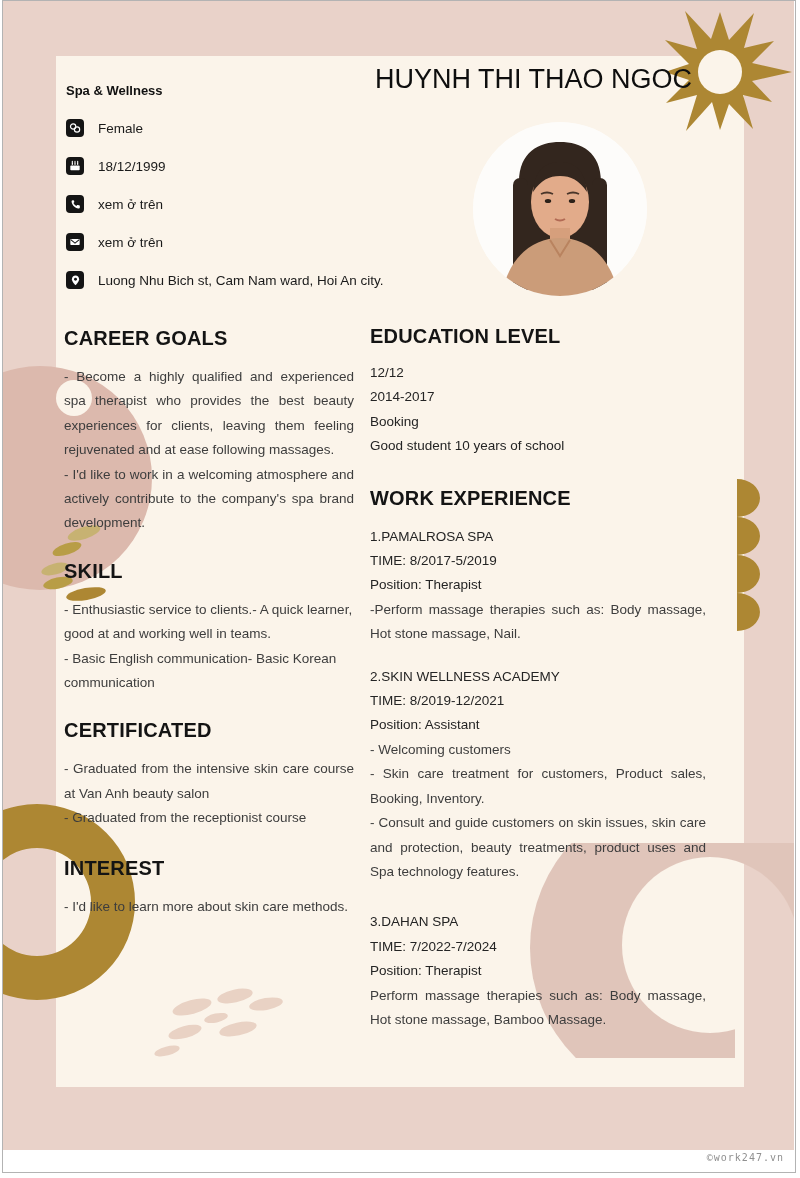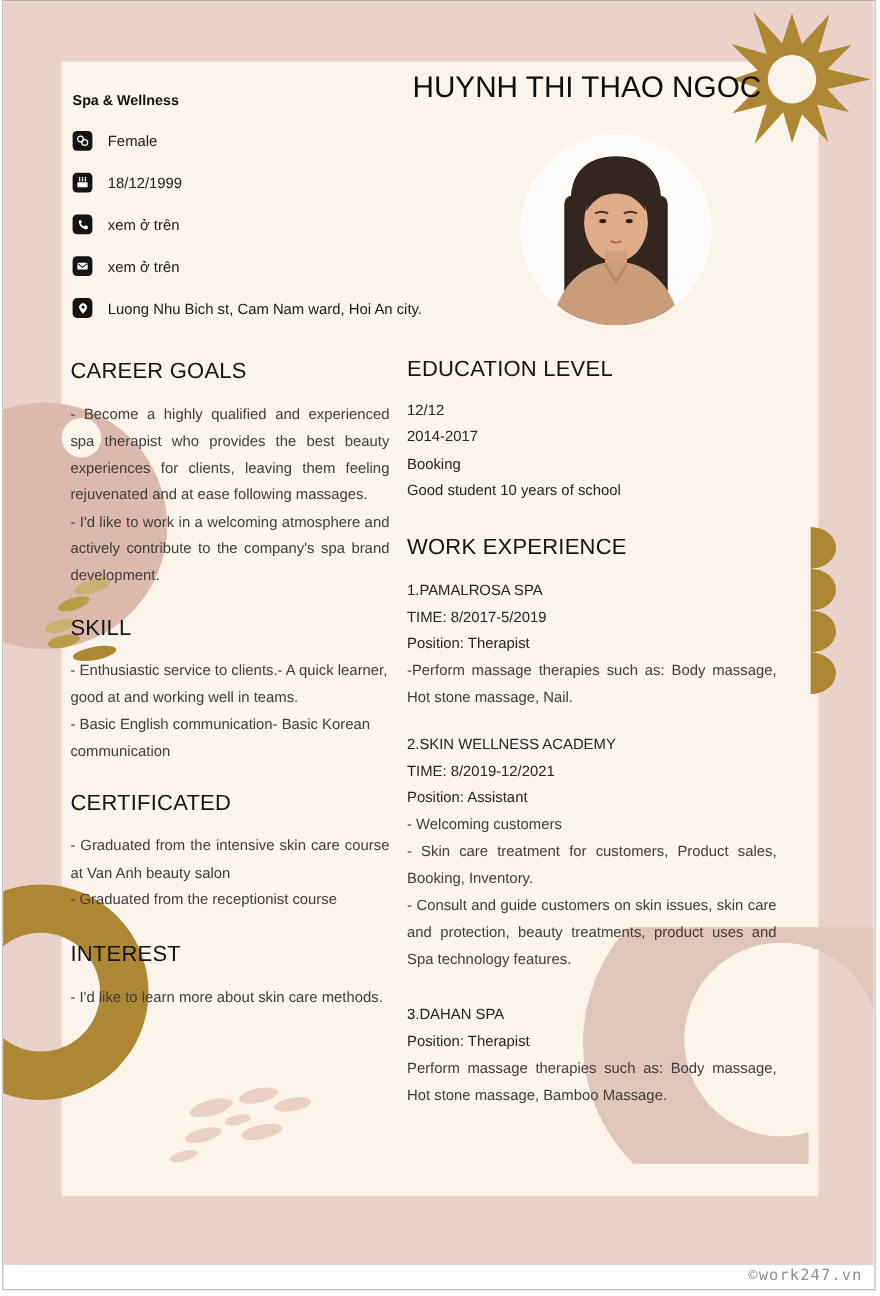--- a/index.html
+++ b/index.html
@@ -40,39 +40,39 @@
   }
   .p-text{font-size:13.5px;color:#1a1a1a;white-space:nowrap;}
   .photo{
     position:absolute;left:473px;top:122px;width:174px;height:174px;
     border-radius:50%;overflow:hidden;background:#fdfcfa;
   }
   .col{position:absolute;}
   .left-col{left:64px;top:325px;width:290px;}
   .right-col{left:370px;top:323px;width:336px;}
   h2{
-    margin:0;font-size:20px;font-weight:400;color:#141414;
+    margin:0;font-size:20px;font-weight:700;color:#141414;
     letter-spacing:0.2px;line-height:26px;
   }
   .h-mb{margin-bottom:14px;}
   .h-mt{margin-top:22px;}
   .h-mt-lg{margin-top:24px;}
   p,.line{
     margin:0;font-size:13.5px;color:var(--body_text,#3d3d3d);line-height:24.4px;
   }
   .just{text-align:justify;}
   .nowrap{white-space:nowrap;}
   .edu-line,.job-head{color:#242424;}
   .job{margin-bottom:18px;}
   .work-h{margin-top:26px;margin-bottom:14px;}
   .edu-h{margin-bottom:12px;}
   .credit{
     position:absolute;top:1152px;right:16px;
     font-family:"DejaVu Sans Mono","Liberation Mono",monospace;
-    font-size:14px;color:#909090;letter-spacing:1px;
+    font-size:10px;color:#909090;letter-spacing:1px;
   }
 </style>
 </head>
 <body>
 
 <div class="sheet"></div>
 <div class="pink-area"></div>
 <div class="card"></div>
 
 <svg class="deco" width="800" height="1178" viewBox="0 0 800 1178">
@@ -244,19 +244,20 @@
       <div class="line job-head">2.SKIN WELLNESS ACADEMY</div>
       <div class="line job-head">TIME: 8/2019-12/2021</div>
       <div class="line job-head">Position: Assistant</div>
       <div class="line"> - Welcoming customers</div>
       <div class="line just">- Skin care treatment for customers, Product sales, Booking, Inventory.</div>
       <div class="line just">- Consult and guide customers on skin issues, skin care and protection, beauty treatments, product uses and Spa technology features.</div>
     </div>
 
     <div class="job" style="margin-top:26px;">
       <div class="line job-head">3.DAHAN SPA</div>
+      <div class="line job-head">TIME: 7/2022-7/2024</div>
       <div class="line job-head">Position: Therapist</div>
       <div class="line just">Perform massage therapies such as: Body massage, Hot stone massage, Bamboo Massage.</div>
     </div>
   </section>
 </div>
 
 <div class="credit">©work247.vn</div>
 
 </body></html>

